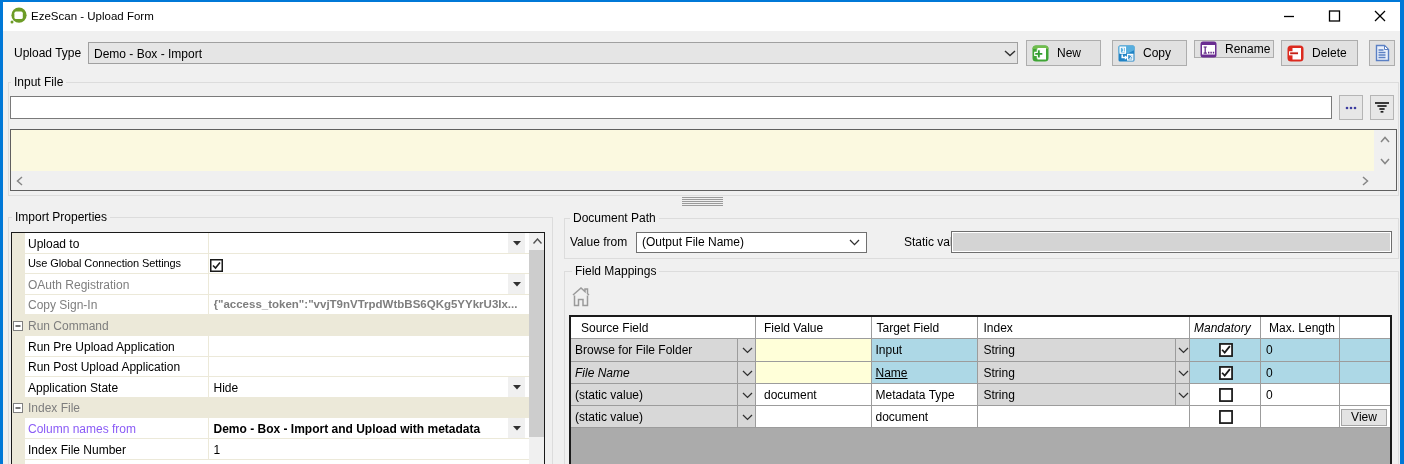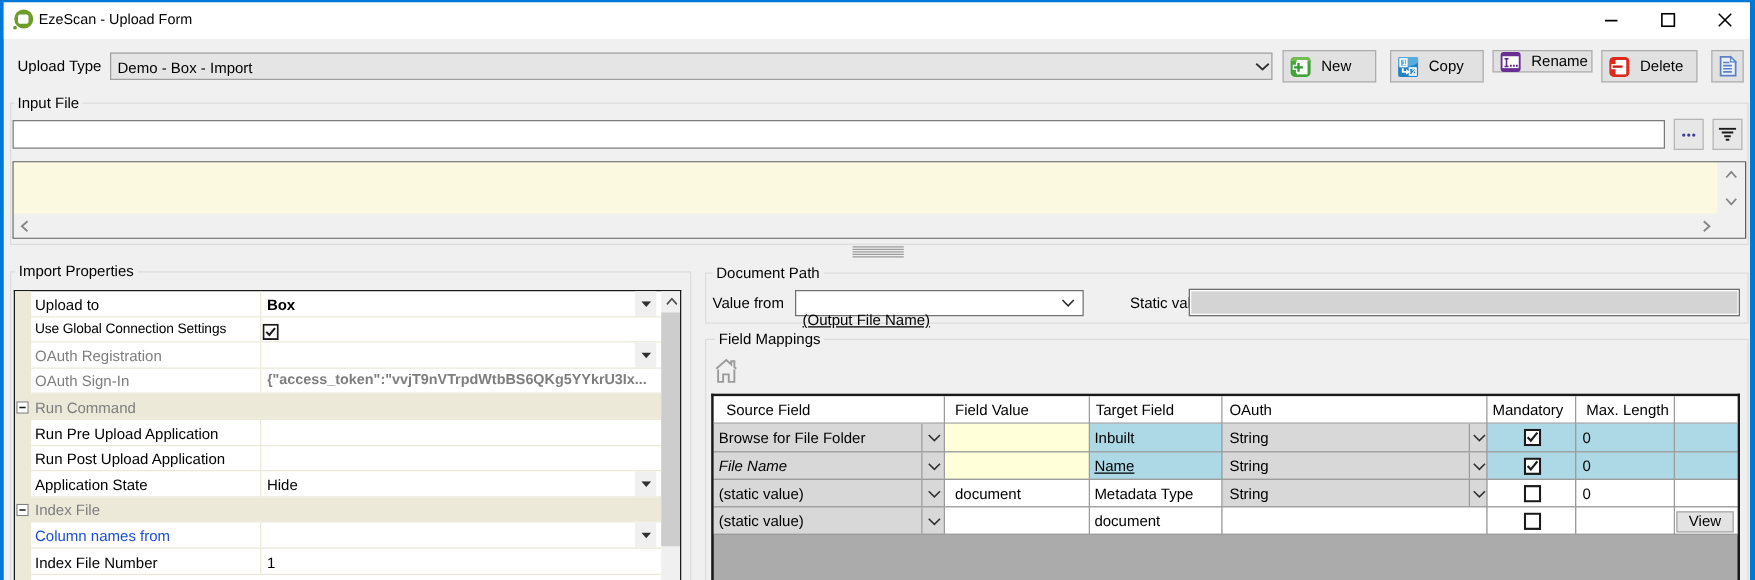--- a/index.html
+++ b/index.html
@@ -119,41 +119,40 @@
 <div class="ab" style="left:682px;top:199px;width:41px;height:1px;background:#9a9a9a"></div>
 <div class="ab" style="left:682px;top:201px;width:41px;height:1px;background:#9a9a9a"></div>
 <div class="ab" style="left:682px;top:203px;width:41px;height:1px;background:#9a9a9a"></div>
 <div class="ab" style="left:682px;top:205px;width:41px;height:1px;background:#9a9a9a"></div>
 <div class="gb" style="left:8px;top:217px;width:543px;height:260px"></div>
 <div class="gbl" style="left:12px;top:211px">Import Properties</div>
 <div class="ab" style="left:11px;top:232px;width:534px;height:232px;background:#fff;border:1px solid #1a1a1a;border-bottom:none;box-sizing:border-box"></div>
 <div class="ab" style="left:12px;top:233px;width:13px;height:231px;background:#ece9d9"></div>
 <div class="lbl" style="left:28px;top:237.5px;color:#000;">Upload to</div>
 <div class="ab" style="left:208px;top:233.0px;width:1px;height:19.6px;background:#ece9d9"></div>
-<div class="lbl" style="left:213.5px;top:237.5px;color:#000;font-weight:bold;width:294px;overflow:hidden">Box</div>
 <div class="ab" style="left:508px;top:233.0px;width:17px;height:19.6px;background:#f0f0f0"></div>
 <svg class="ab" style="left:513px;top:241.0px" width="8" height="5" viewBox="0 0 8 5">
 <path d="M0 0 h8 l-4 4.6 z" fill="#303030"></path>
     </svg>
 <div class="ab" style="left:25px;top:252.6px;width:504px;height:1px;background:#ece9d9"></div>
 <div class="lbl" style="left:28px;top:258.1px;color:#000;font-size:11px;letter-spacing:-0.1px;">Use Global Connection Settings</div>
 <div class="ab" style="left:208px;top:253.6px;width:1px;height:19.6px;background:#ece9d9"></div>
 <svg class="ab" style="left:210px;top:258.6px" width="13" height="13" viewBox="0 0 13 13">
 <rect x="0.75" y="0.75" width="11.5" height="11.5" fill="#fff" stroke="#1a1a1a" stroke-width="1.5"></rect>
 <polyline points="3,6.5 5.5,9 10,3.5" fill="none" stroke="#1a1a1a" stroke-width="1.6"></polyline>
     </svg>
 <div class="ab" style="left:25px;top:273.2px;width:504px;height:1px;background:#ece9d9"></div>
 <div class="lbl" style="left:28px;top:278.7px;color:#7e7e7e;">OAuth Registration</div>
 <div class="ab" style="left:208px;top:274.2px;width:1px;height:19.6px;background:#ece9d9"></div>
 <div class="ab" style="left:508px;top:274.2px;width:17px;height:19.6px;background:#f0f0f0"></div>
 <svg class="ab" style="left:513px;top:282.2px" width="8" height="5" viewBox="0 0 8 5">
 <path d="M0 0 h8 l-4 4.6 z" fill="#303030"></path>
     </svg>
 <div class="ab" style="left:25px;top:293.8px;width:504px;height:1px;background:#ece9d9"></div>
-<div class="lbl" style="left:28px;top:299.3px;color:#7e7e7e;">OAuth Sign-In</div>
+<div class="lbl" style="left:28px;top:299.3px;color:#7e7e7e;">Copy Sign-In</div>
 <div class="ab" style="left:208px;top:294.8px;width:1px;height:19.6px;background:#ece9d9"></div>
 <div class="lbl" style="left:213.5px;top:299.3px;color:#7e7e7e;font-weight:bold;font-size:11.5px;width:315px;overflow:hidden">{"access_token":"vvjT9nVTrpdWtbBS6QKg5YYkrU3Ix...</div>
 <div class="ab" style="left:25px;top:314.40000000000003px;width:504px;height:1px;background:#ece9d9"></div>
 <div class="ab" style="left:12px;top:315.40000000000003px;width:517px;height:19.6px;background:#ece9d9"></div>
 <svg class="ab" style="left:13px;top:320.9px" width="10" height="10" viewBox="0 0 10 10">
 <rect x="0.5" y="0.5" width="9" height="9" fill="#fff" stroke="#808080"></rect>
 <line x1="2.5" y1="5" x2="7.5" y2="5" stroke="#1a1a1a" stroke-width="1.2"></line>
     </svg>
 <div class="lbl" style="left:28px;top:319.90000000000003px;color:#7e7e7e">Run Command</div>
 <div class="ab" style="left:12px;top:335.00000000000006px;width:517px;height:1px;background:#ece9d9"></div>
@@ -171,70 +170,71 @@
 <path d="M0 0 h8 l-4 4.6 z" fill="#303030"></path>
     </svg>
 <div class="ab" style="left:25px;top:396.8000000000001px;width:504px;height:1px;background:#ece9d9"></div>
 <div class="ab" style="left:12px;top:397.8000000000001px;width:517px;height:19.6px;background:#ece9d9"></div>
 <svg class="ab" style="left:13px;top:403.3px" width="10" height="10" viewBox="0 0 10 10">
 <rect x="0.5" y="0.5" width="9" height="9" fill="#fff" stroke="#808080"></rect>
 <line x1="2.5" y1="5" x2="7.5" y2="5" stroke="#1a1a1a" stroke-width="1.2"></line>
     </svg>
 <div class="lbl" style="left:28px;top:402.3000000000001px;color:#7e7e7e">Index File</div>
 <div class="ab" style="left:12px;top:417.40000000000015px;width:517px;height:1px;background:#ece9d9"></div>
-<div class="lbl" style="left:28px;top:422.90000000000015px;color:#1d4ed8;">Column names from</div>
+<div class="lbl" style="left:28px;top:422.90000000000015px;color:#8b5cf6;">Column names from</div>
 <div class="ab" style="left:208px;top:418.40000000000015px;width:1px;height:19.6px;background:#ece9d9"></div>
+<div class="lbl" style="left:213.5px;top:422.90000000000015px;color:#000;font-weight:bold;width:294px;overflow:hidden">Demo - Box - Import and Upload with metadata</div>
 <div class="ab" style="left:508px;top:418.40000000000015px;width:17px;height:19.6px;background:#f0f0f0"></div>
 <svg class="ab" style="left:513px;top:426.4px" width="8" height="5" viewBox="0 0 8 5">
 <path d="M0 0 h8 l-4 4.6 z" fill="#303030"></path>
     </svg>
 <div class="ab" style="left:25px;top:438.00000000000017px;width:504px;height:1px;background:#ece9d9"></div>
 <div class="lbl" style="left:28px;top:443.50000000000017px;color:#000;">Index File Number</div>
 <div class="ab" style="left:208px;top:439.00000000000017px;width:1px;height:19.6px;background:#ece9d9"></div>
 <div class="lbl" style="left:213.5px;top:443.50000000000017px;color:#000;width:315px;overflow:hidden">1</div>
 <div class="ab" style="left:25px;top:458.6000000000002px;width:504px;height:1px;background:#ece9d9"></div>
 <div class="ab" style="left:529px;top:233px;width:15px;height:231px;background:#f0f0f0"></div>
 <svg class="ab" style="left:533px;top:238px" width="9" height="6" viewBox="0 0 9 6">
 <polyline points="0.5,5.5 4.5,1 8.5,5.5" fill="none" stroke="#505050" stroke-width="1.4"></polyline>
     </svg>
 <div class="ab" style="left:529px;top:250px;width:15px;height:187px;background:#cdcdcd"></div>
 <div class="gb" style="left:564px;top:218px;width:833px;height:39px"></div>
 <div class="gbl" style="left:570px;top:212px">Document Path</div>
 <div class="lbl" style="left:570px;top:236px;">Value from</div>
 <div class="ab" style="left:636px;top:232px;width:231px;height:21px;background:#fff;border:1px solid #707070;box-sizing:border-box"></div>
-<div class="lbl" style="left:642px;top:250px;text-decoration:underline;">(Output File Name)</div>
+<div class="lbl" style="left:642px;top:236px;">(Output File Name)</div>
 <svg class="ab" style="left:849px;top:239px" width="11" height="7" viewBox="0 0 11 7">
 <polyline points="1,1 5.5,5.6 10,1" fill="none" stroke="#303030" stroke-width="1.3"></polyline>
     </svg>
 <div class="lbl" style="left:884px;top:236px;margin-left:20px;">Static value</div>
 <div class="ab" style="left:951px;top:231px;width:441px;height:22px;background:#d4d4d4;border:1px solid #6e6e6e;box-sizing:border-box;box-shadow:inset 0 0 0 1px #fff"></div>
 <div class="gb" style="left:564px;top:271px;width:833px;height:210px"></div>
 <div class="gbl" style="left:572px;top:265px">Field Mappings</div>
 <svg class="ab" style="left:571px;top:286px" width="20" height="21" viewBox="0 0 20 21">
 <path d="M2 9 L10 2 L14 5.5 V3 h2.5 V7.7 L18 9" fill="none" stroke="#9a9a9a" stroke-width="1.5"></path>
 <path d="M3.5 9.5 V19.5 H7.5 V13.5 H12 V19.5 H16.5 V9.5" fill="none" stroke="#9a9a9a" stroke-width="1.5"></path>
 </svg>
 <div class="ab" style="left:569px;top:315.4px;width:823px;height:148.60000000000002px;background:#ababab;border:2px solid #1a1a1a;border-bottom:none;box-sizing:border-box"></div>
 <div class="ab" style="left:571px;top:317.4px;width:819px;height:22px;background:#fff"></div>
 <div class="lbl" style="left:581px;top:322.4px;">Source Field</div>
 <div class="lbl" style="left:764px;top:322.4px;">Field Value</div>
 <div class="lbl" style="left:876.5px;top:322.4px;">Target Field</div>
-<div class="lbl" style="left:983.5px;top:322.4px;">OAuth</div>
-<div class="lbl" style="left:1194px;top:322.4px;">Mandatory</div>
+<div class="lbl" style="left:983.5px;top:322.4px;">Index</div>
+<div class="lbl" style="left:1194px;top:322.4px;font-style:italic;">Mandatory</div>
 <div class="lbl" style="left:1269px;top:322.4px;">Max. Length</div>
 <div class="ab" style="left:571px;top:338.4px;width:819px;height:1px;background:#9c9c9c"></div>
 <div class="ab" style="left:571px;top:339.4px;width:185px;height:21.25px;background:#d8d8d8"></div>
 <div class="lbl" style="left:575px;top:344.4px;">Browse for File Folder</div>
 <div class="ab" style="left:737px;top:339.4px;width:1px;height:21.25px;background:#9c9c9c"></div>
 <svg class="ab" style="left:741.5px;top:347.4px" width="11" height="7" viewBox="0 0 11 7">
 <polyline points="1,1 5.5,5.4 10,1" fill="none" stroke="#303030" stroke-width="1.3"></polyline>
     </svg>
 <div class="ab" style="left:756px;top:339.4px;width:115.5px;height:21.25px;background:#ffffd9"></div>
 <div class="ab" style="left:871.5px;top:339.4px;width:106.0px;height:21.25px;background:#add8e6"></div>
-<div class="lbl" style="left:875.5px;top:344.4px;">Inbuilt</div>
+<div class="lbl" style="left:875.5px;top:344.4px;">Input</div>
 <div class="ab" style="left:977.5px;top:339.4px;width:212.5px;height:21.25px;background:#d8d8d8"></div>
 <div class="lbl" style="left:983.5px;top:344.4px;">String</div>
 <div class="ab" style="left:1174.5px;top:339.4px;width:1px;height:21.25px;background:#9c9c9c"></div>
 <svg class="ab" style="left:1177.5px;top:347.4px" width="11" height="7" viewBox="0 0 11 7">
 <polyline points="1,1 5.5,5.4 10,1" fill="none" stroke="#303030" stroke-width="1.3"></polyline>
     </svg>
 <div class="ab" style="left:1190px;top:339.4px;width:71px;height:21.25px;background:#add8e6"></div>
 <svg class="ab" style="left:1218.5px;top:343.4px" width="14" height="14" viewBox="0 0 13.5 13.5">
 <rect x="0.9" y="0.9" width="11.7" height="11.7" fill="#fff" stroke="#1a1a1a" stroke-width="1.7"></rect>
       <polyline points="3,6.5 5.5,9.2 10.5,3" fill="none" stroke="#1a1a1a" stroke-width="1.7"></polyline>

